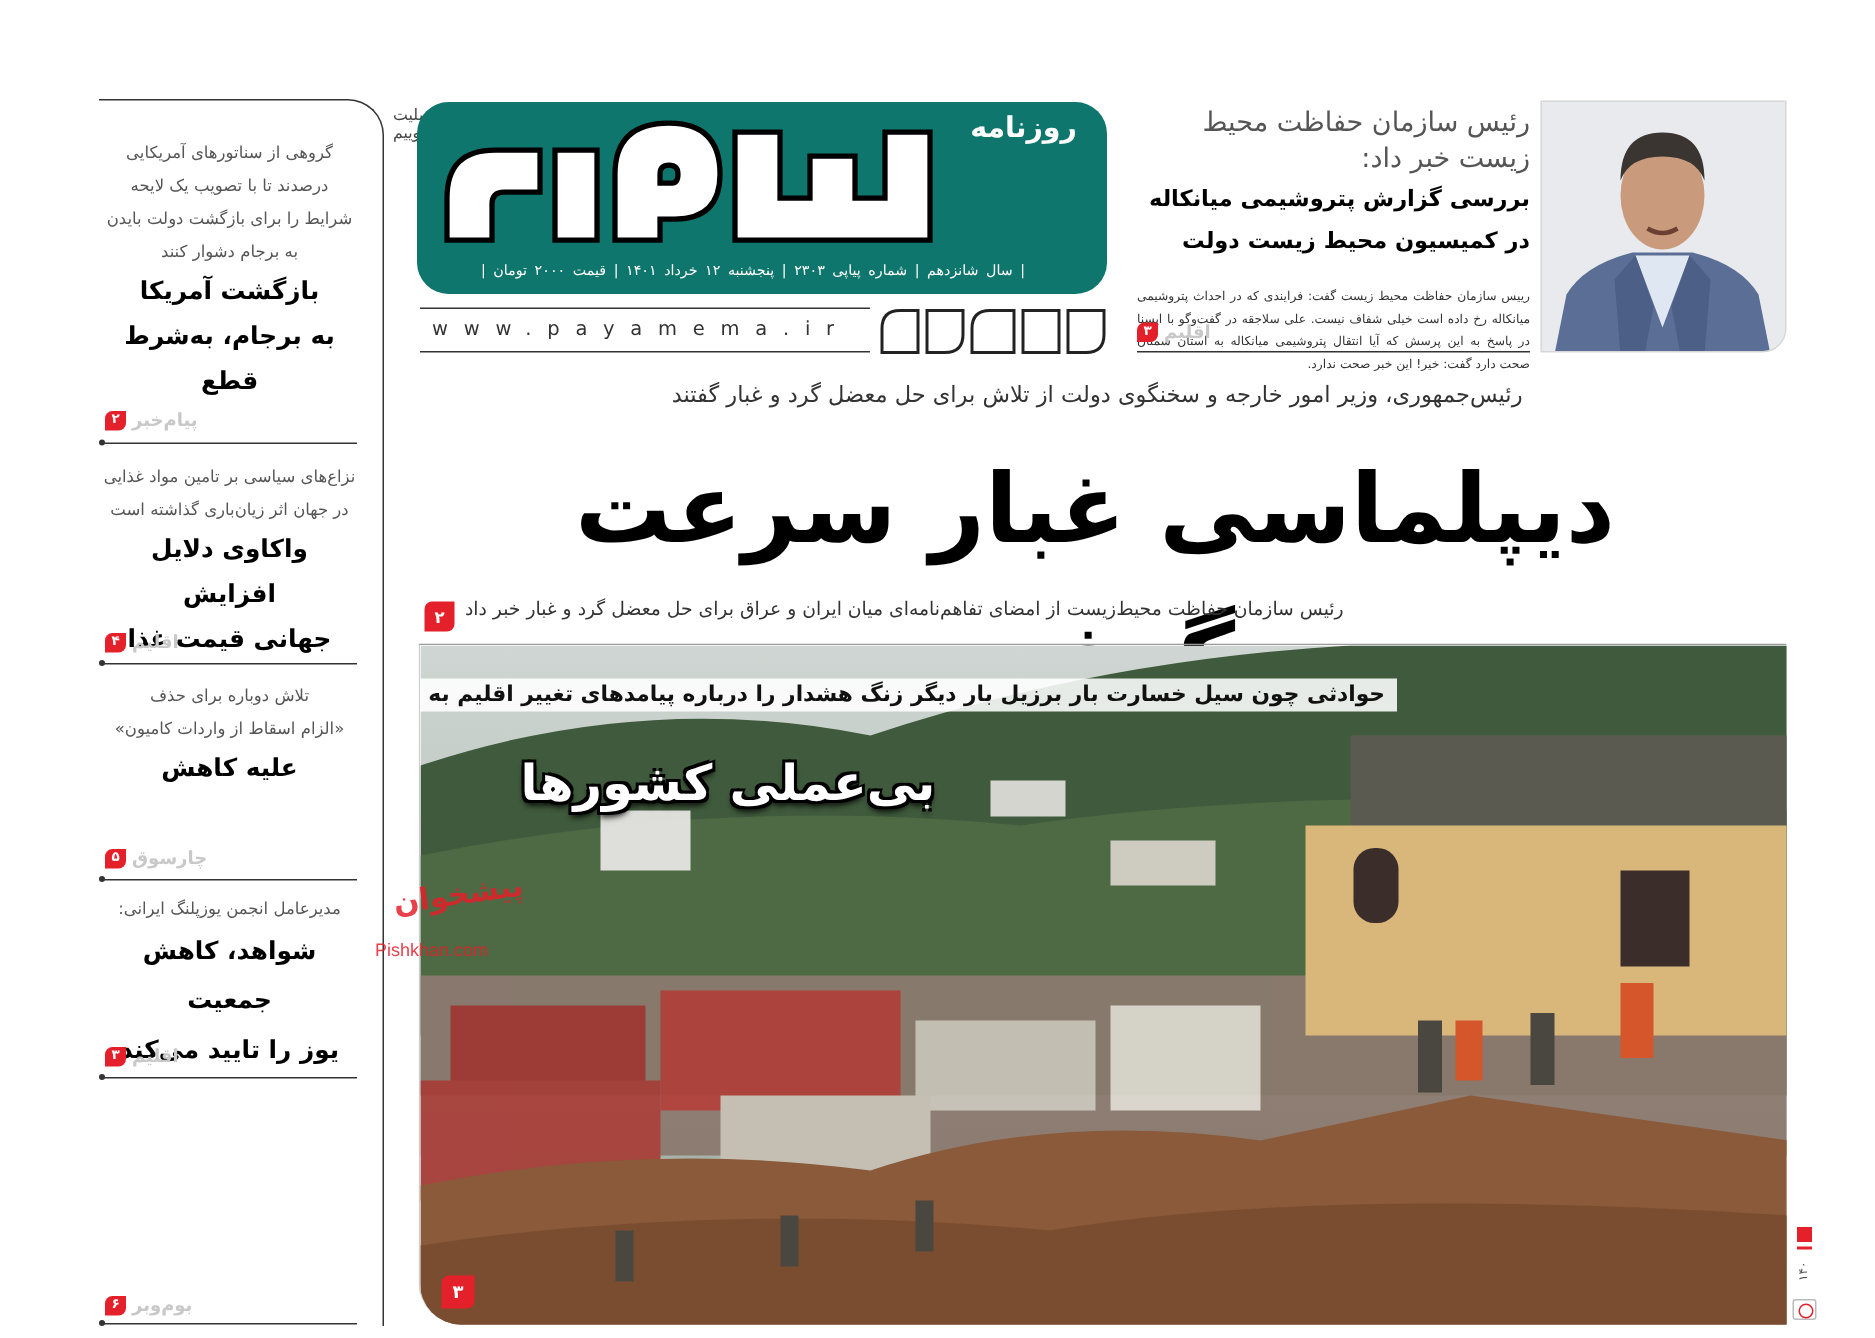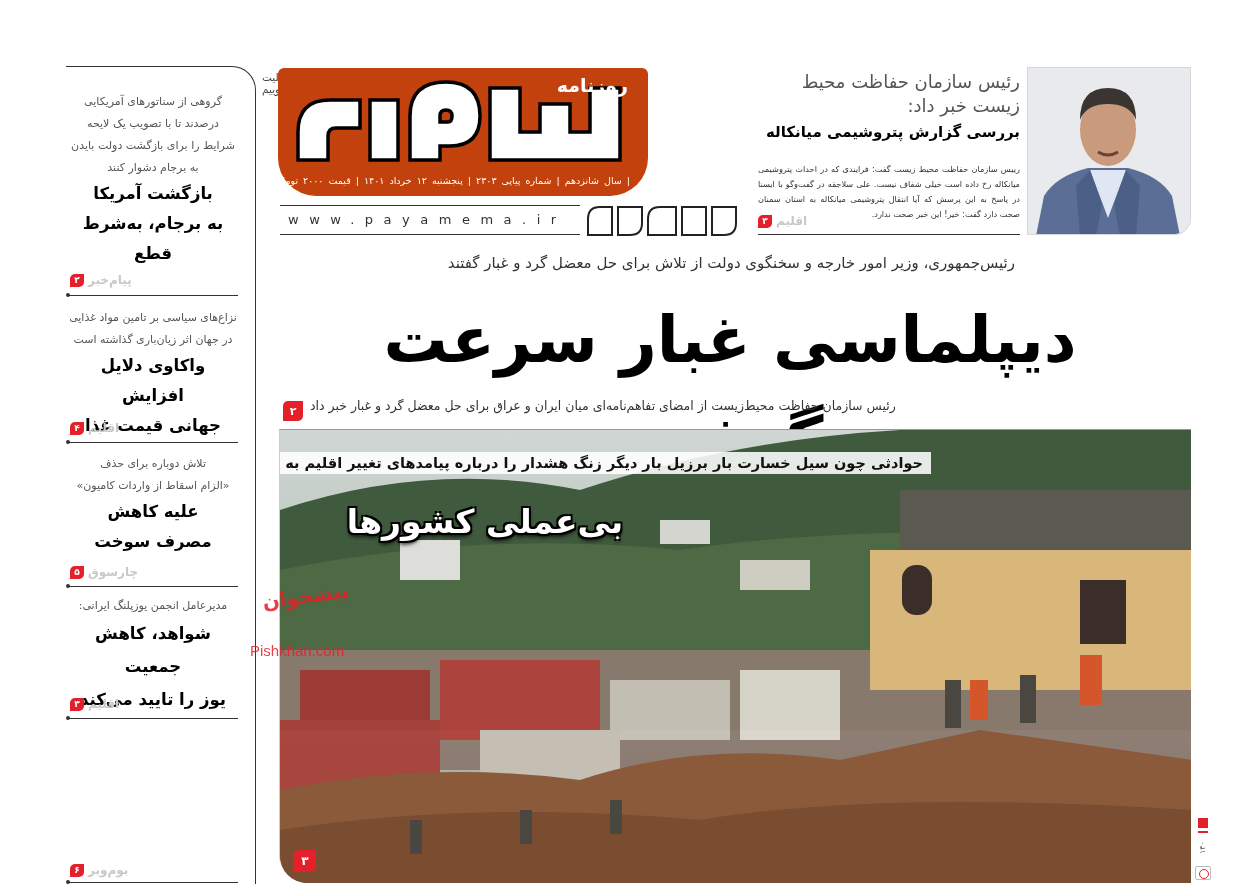--- a/index.html
+++ b/index.html
@@ -17,22 +17,22 @@
   .src { position: absolute; right: 0; display: flex; align-items: center; gap: 4px; direction: rtl; }
   .src-label { font-size: 12px; font-weight: bold; color: #c8c8c8; }
   .badge { width: 14px; height: 13px; background: #e4202a; color: #fff; font-size: 9px; font-weight: bold;
            display: flex; align-items: center; justify-content: center; border-top-left-radius: 5px; border-bottom-right-radius: 5px; }
   .rule { position: absolute; left: 2px; width: 170px; height: 1px; background: #333; }
   .rule::before { content: ""; position: absolute; left: -2px; top: -2px; width: 4px; height: 4px; border-radius: 50%; background: #333; }
 
   
   .condolence { position: absolute; left: 262px; top: 46px; width: 252px; font-size: 10.5px; color: #444; text-align: left; margin-top: 25px; }
   .masthead {
-    position: absolute; left: 278px; top: 68px; width: 370px; height: 128px; background: #c2410c;
-    border-top-left-radius: 6px; border-bottom-left-radius: 38px; border-bottom-right-radius: 38px; border-top-right-radius: 6px;
+    position: absolute; left: 278px; top: 68px; width: 460px; height: 128px; background: #0f766e;
+    border-top-left-radius: 6px; border-bottom-left-radius: 38px; border-bottom-right-radius: 38px; border-top-right-radius: 6px; border-radius: 21px;
   }
   .logo-word { position: absolute; left: 12px; top: 2px; width: 360px; height: 98px; }
   .logo-kicker { position: absolute; right: 20px; top: 6px; color: #fff; font-size: 19px; font-weight: bold; }
   .issue-line { position: absolute; left: 6px; right: 18px; top: 107px; color: #fff; font-size: 9.5px; white-space: nowrap; text-align: center; word-spacing: 2px; }
   .url-row { position: absolute; left: 280px; top: 205px; width: 300px; height: 30px;
              border-top: 1px solid #333; border-bottom: 1px solid #333; }
   .url-text { position: absolute; left: 8px; top: 6px; direction: ltr; font-size: 13px; letter-spacing: 10.5px; color: #333; font-family: "DejaVu Sans", sans-serif; }
   .logo-boxes { position: absolute; left: 586px; top: 205px; width: 152px; height: 32px; }
 
   
@@ -56,21 +56,21 @@
   .photo svg { position: absolute; left: 0; top: 0; }
   .photo-kicker { position: absolute; right: 260px; top: 22px; background: rgba(255,255,255,0.88); padding: 3px 8px;
                   font-size: 14.5px; font-weight: bold; color: #111; white-space: nowrap; }
   .photo-head { position: absolute; left: 10px; top: 60px; width: 390px; text-align: center; color: #fff;
                 font-size: 33px; font-weight: bold; line-height: 64px;
                 text-shadow: 2px 2px 0 #000, -2px 2px 0 #000, 2px -2px 0 #000, -2px -2px 0 #000, 0 3px 4px #000; }
   .photo-badge { position: absolute; left: 14px; top: 420px; width: 22px; height: 22px; font-size: 12px; }
 
   
   .wm-fa { position: absolute; left: 262px; top: 584px; font-size: 20px; color: #e4202a; font-weight: bold; opacity: 0.85; transform: rotate(-8deg); }
-  .wm-en { position: absolute; left: 250px; top: 626px; font-size: 15px; color: #e4202a; direction: ltr; opacity: 0.85; font-family: "Liberation Sans", sans-serif; margin-top: 16px; }
+  .wm-en { position: absolute; left: 250px; top: 626px; font-size: 12px; color: #e4202a; direction: ltr; opacity: 0.85; font-family: "Liberation Sans", sans-serif; }
 
   
   .edge-mark { position: absolute; left: 1198px; top: 818px; width: 10px; height: 10px; background: #e4202a; }
   .edge-mark2 { position: absolute; left: 1198px; top: 831px; width: 10px; height: 2px; background: #e4202a; }
   .edge-text { position: absolute; left: 1196px; top: 843px; font-size: 8px; color: #555; transform: rotate(-90deg); }
   .edge-icon { position: absolute; left: 1195px; top: 866px; width: 16px; height: 14px; border: 1px solid #bbb; border-radius: 2px; }
   .edge-icon::after { content: ""; position: absolute; left: 3px; top: 2px; width: 8px; height: 8px; border-radius: 50%; border: 1.5px solid #e4202a; }
 </style>
 </head>
 <body>
@@ -100,21 +100,20 @@
   <div class="src" style="top:354px; right:auto; left:4px;">
     <span class="src-label">اقلیم</span>
     <span class="badge">۴</span>
   </div>
   <div class="rule" style="top:375px;"></div>
 
   <div class="story" style="top:386px;">
     <div class="kicker">تلاش دوباره برای حذف</div>
     <div class="kicker">«الزام اسقاط از واردات کامیون»</div>
     <div class="headline-sm">علیه کاهش</div>
-    <div class="headline-sm">مصرف سوخت</div>
   </div>
   <div class="src" style="top:498px; right:auto; left:4px;">
     <span class="src-label">چارسوق</span>
     <span class="badge">۵</span>
   </div>
   <div class="rule" style="top:519px;"></div>
 
   <div class="story" style="top:528px;">
     <div class="kicker">مدیرعامل انجمن یوزپلنگ ایرانی:</div>
     <div class="headline-sm" style="line-height:33px;">شواهد، کاهش جمعیت</div>
@@ -171,20 +170,21 @@
     <path d="M100 102 L88 136 L94 168 L110 168 L114 118 Z" fill="#4c5f86"></path>
     <ellipse cx="82" cy="62" rx="28" ry="36" fill="#c99a7c"></ellipse>
     <path d="M54 52 Q54 20 82 20 Q110 20 110 52 Q104 36 82 36 Q60 36 54 52 Z" fill="#3b3532"></path>
     <path d="M72 84 Q82 90 92 84" stroke="#6b4033" stroke-width="3" fill="none"></path>
   </svg>
 </div>
 
 <div class="tr-story">
   <div class="tr-kicker">رئیس سازمان حفاظت محیط زیست خبر داد:</div>
   <div class="tr-headline">بررسی گزارش پتروشیمی میانکاله</div>
+  <div class="tr-headline">در کمیسیون محیط زیست دولت</div>
   <div class="tr-body">رییس سازمان حفاظت محیط زیست گفت: فرایندی که در احداث پتروشیمی میانکاله رخ داده است خیلی شفاف نیست. علی سلاجقه در گفت‌وگو با ایسنا در پاسخ به این پرسش که آیا انتقال پتروشیمی میانکاله به استان سمنان صحت دارد گفت: خیر! این خبر صحت ندارد.</div>
 </div>
 <div class="src tr-src" style="right:auto; left:758px;">
   <span class="src-label">اقلیم</span>
   <span class="badge">۳</span>
 </div>
 <div class="tr-rule"></div>
 
 <div class="sup-head">رئیس‌جمهوری، وزیر امور خارجه و سخنگوی دولت از تلاش برای حل معضل گرد و غبار گفتند</div>
 <div class="main-head">دیپلماسی غبار سرعت گرفت</div>

